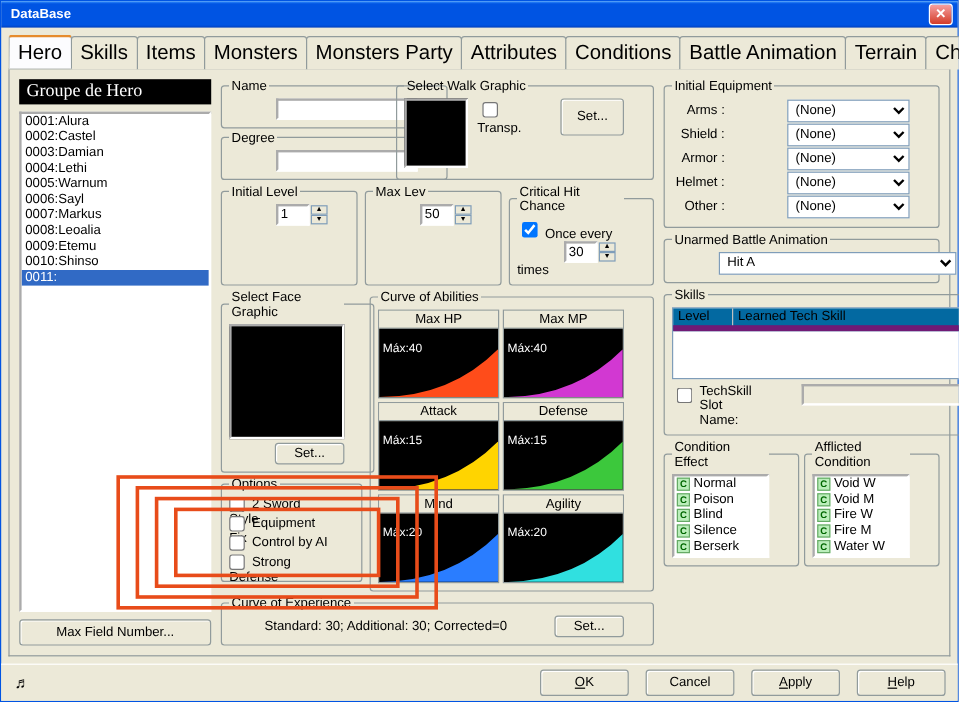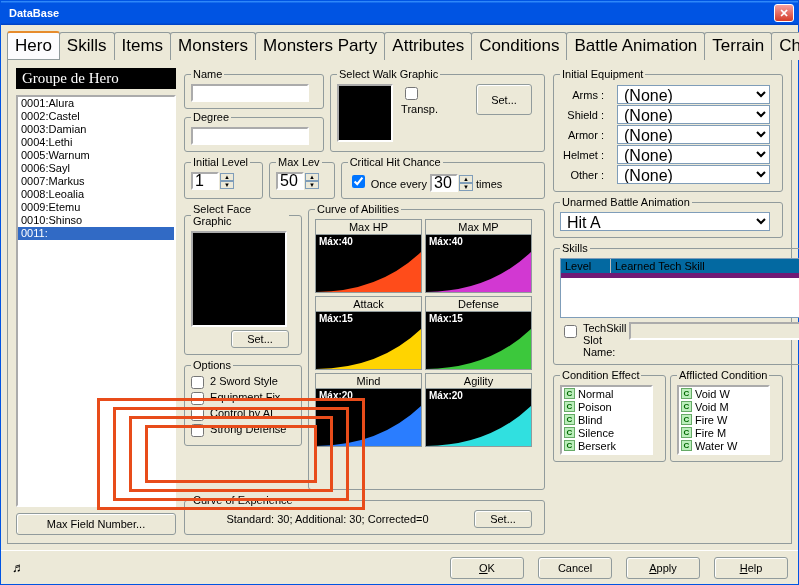--- a/index.html
+++ b/index.html
@@ -80,30 +80,31 @@
   .hero-list .row { padding:0 3px; height:13px; line-height:13px; }
   .hero-list .row.sel { background:#316ac5; color:#fff; }
   .max-field-btn { height:22px; }
 
   .mid-col { flex:1; position:relative; display:flex; flex-direction:column; gap:4px;}
   .right-col { width:230px; display:flex; flex-direction:column; gap:4px; }
 
   fieldset {
     border:1px solid #919b9c;
     border-radius:3px;
-    padding:4px 12px 6px 6px;
+    padding:4px 24px 6px 6px;
     margin:0;
   }
   legend { font-size:11px; padding:0 2px; }
   input[type=text], select {
-    font-size:16px;
+    font-size:11px;
     border:2px inset #fff;
     background:#fff;
     height:18px;
     padding:0 2px;
+    margin-left:39px;
   }
   select { height:19px; border:1px solid #7f9db9; }
   .btn {
     font-size:11px;
     background:#ece9d8;
     border:1px solid #919b9c;
     border-radius:3px;
     padding:2px 8px;
     box-shadow:inset 1px 1px #fff;
   }
@@ -130,21 +131,21 @@
     display:flex; flex-direction:column;
   }
   .curve-hdr {
     background:#ece9d8; text-align:center; font-size:11px;
     border-bottom:1px solid #919b9c; padding:1px 0;
   }
   .curve-body {
     flex:1; background:#000; position:relative; color:#fff;
     font-size:10px; padding:1px 2px;
   }
-  .curve-body .maxlabel { position:absolute; top:1px; left:3px;font-weight:bold; }
+  .curve-body .maxlabel { position:absolute; top:11px; left:3px; }
   .curve-shape { position:absolute; bottom:0; right:0; width:100%; height:70%; }
   .curve-shape svg { width:100%; height:100%; display:block; }
 
   .opts label { display:block; font-size:11px; height:16px; }
   .opts input[type=checkbox]{ vertical-align:middle; margin:0 3px 0 0;}
 
   .skills-box { background:#fff; border:1px solid #7f9db9; height:60px; }
   .skills-hdr { display:flex; background:#0369a1; border-bottom:5px solid #701a75; }
   .skills-hdr div { border-right:1px solid #c0c0c0; padding:1px 4px; font-size:11px;}
   .cond-box { background:#fff; border:2px inset #fff; height:70px; overflow-y:scroll; font-size:11px; }

